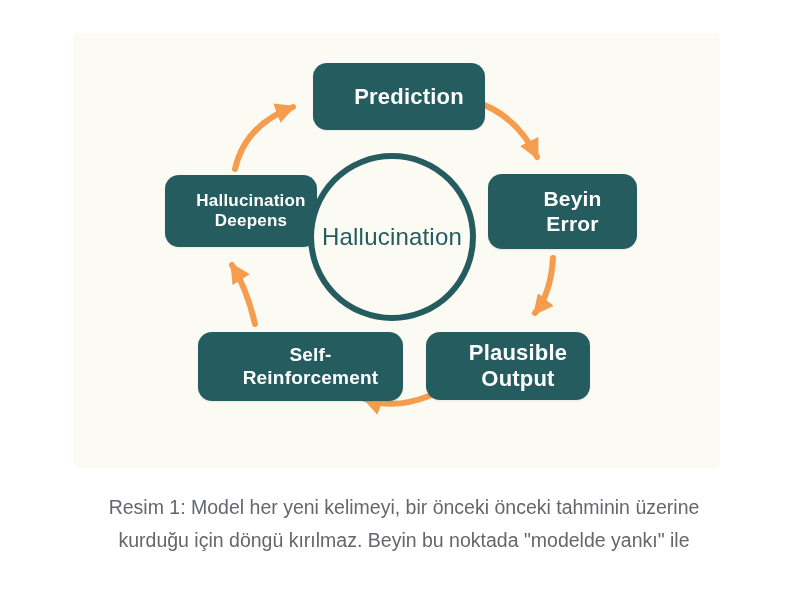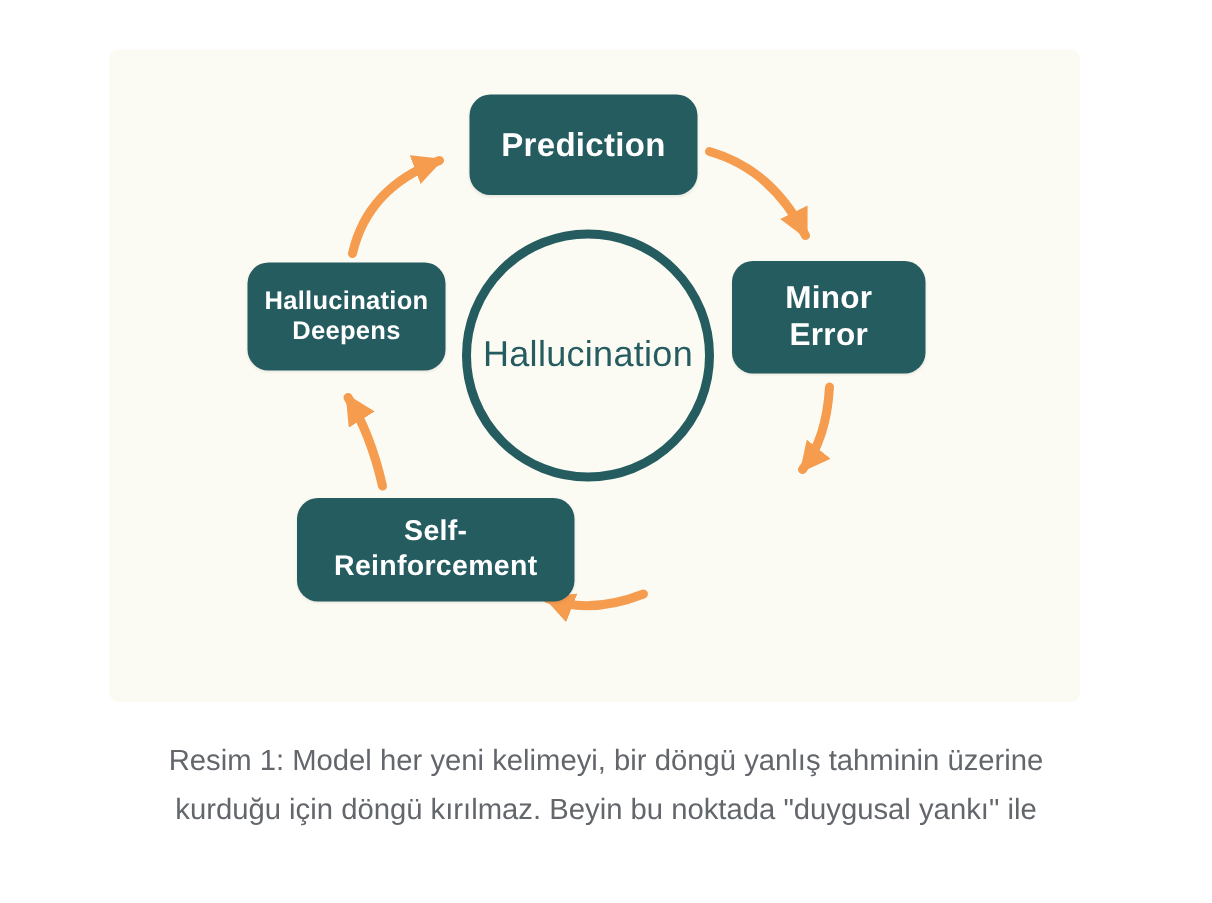--- a/index.html
+++ b/index.html
@@ -38,20 +38,21 @@
     position: absolute;
     background: var(--node-fill, #255c60);
     color: #ffffff;
     border-radius: 14px;
     display: flex;
     align-items: center;
     justify-content: center;
     text-align: center;
     font-weight: bold;
     box-shadow: 0 1px 2px rgba(0,0,0,0.08);
+    padding-left: 20px;
   }
   .node span {
     white-space: pre-line;
     line-height: 1.18;
     letter-spacing: 0.2px;
   }
   .node-prediction           { left: 240px; top: 30px;  width: 152px; height: 67px; font-size: 22px; }
   .node-minor-error          { left: 415px; top: 141px; width: 129px; height: 75px; font-size: 21px; }
   .node-plausible-output     { left: 353px; top: 299px; width: 144px; height: 68px; font-size: 22px; }
   .node-self-reinforcement   { left: 125px; top: 299px; width: 185px; height: 69px; font-size: 19px; }
@@ -107,35 +108,39 @@
           <path d="M 480 225 Q 478 260 462 280" marker-end="url(#ah)"></path>
           <path d="M 356 363 Q 320 377 292 366" marker-end="url(#ah)"></path>
           <path d="M 182 291 Q 174 256 159 232" marker-end="url(#ah)"></path>
         </g>
       </svg>
 
       <div class="node node-prediction">
         <span>Prediction</span>
       </div>
       <div class="node node-minor-error">
-        <span>Minor
+        <span>Beyin
 Error</span>
+      </div>
+      <div class="node node-plausible-output">
+        <span>Plausible
+Output</span>
       </div>
       <div class="node node-self-reinforcement">
         <span>Self-
 Reinforcement</span>
       </div>
       <div class="node node-hallucination-deepens">
         <span>Hallucination
 Deepens</span>
       </div>
 
       <div class="center-circle">
         <span>Hallucination</span>
       </div>
     </div>
 
     <figcaption class="caption">
-      <div>Resim 1: Model her yeni kelimeyi, bir döngü yanlış tahminin üzerine</div>
-      <div>kurduğu için döngü kırılmaz. Beyin bu noktada "duygusal yankı" ile</div>
+      <div>Resim 1: Model her yeni kelimeyi, bir önceki önceki tahminin üzerine</div>
+      <div>kurduğu için döngü kırılmaz. Beyin bu noktada "modelde yankı" ile</div>
     </figcaption>
   </figure>
 </div>
 
 </body></html>

